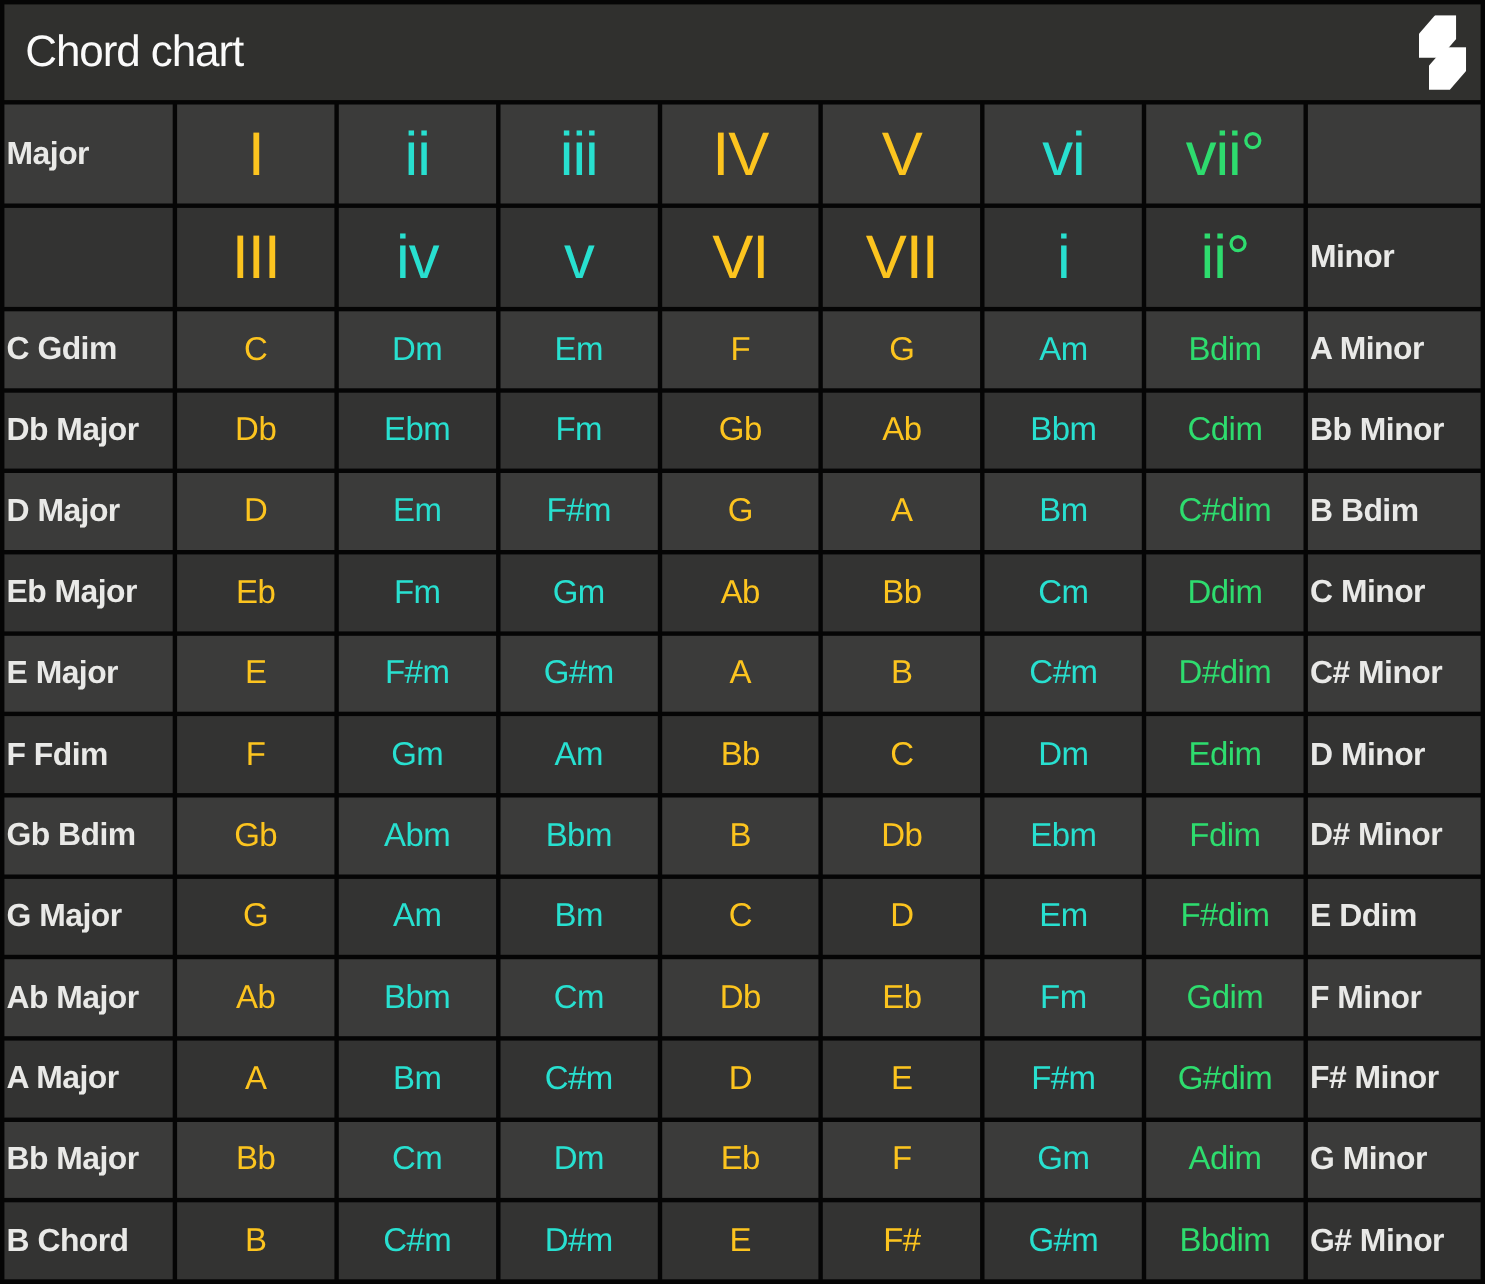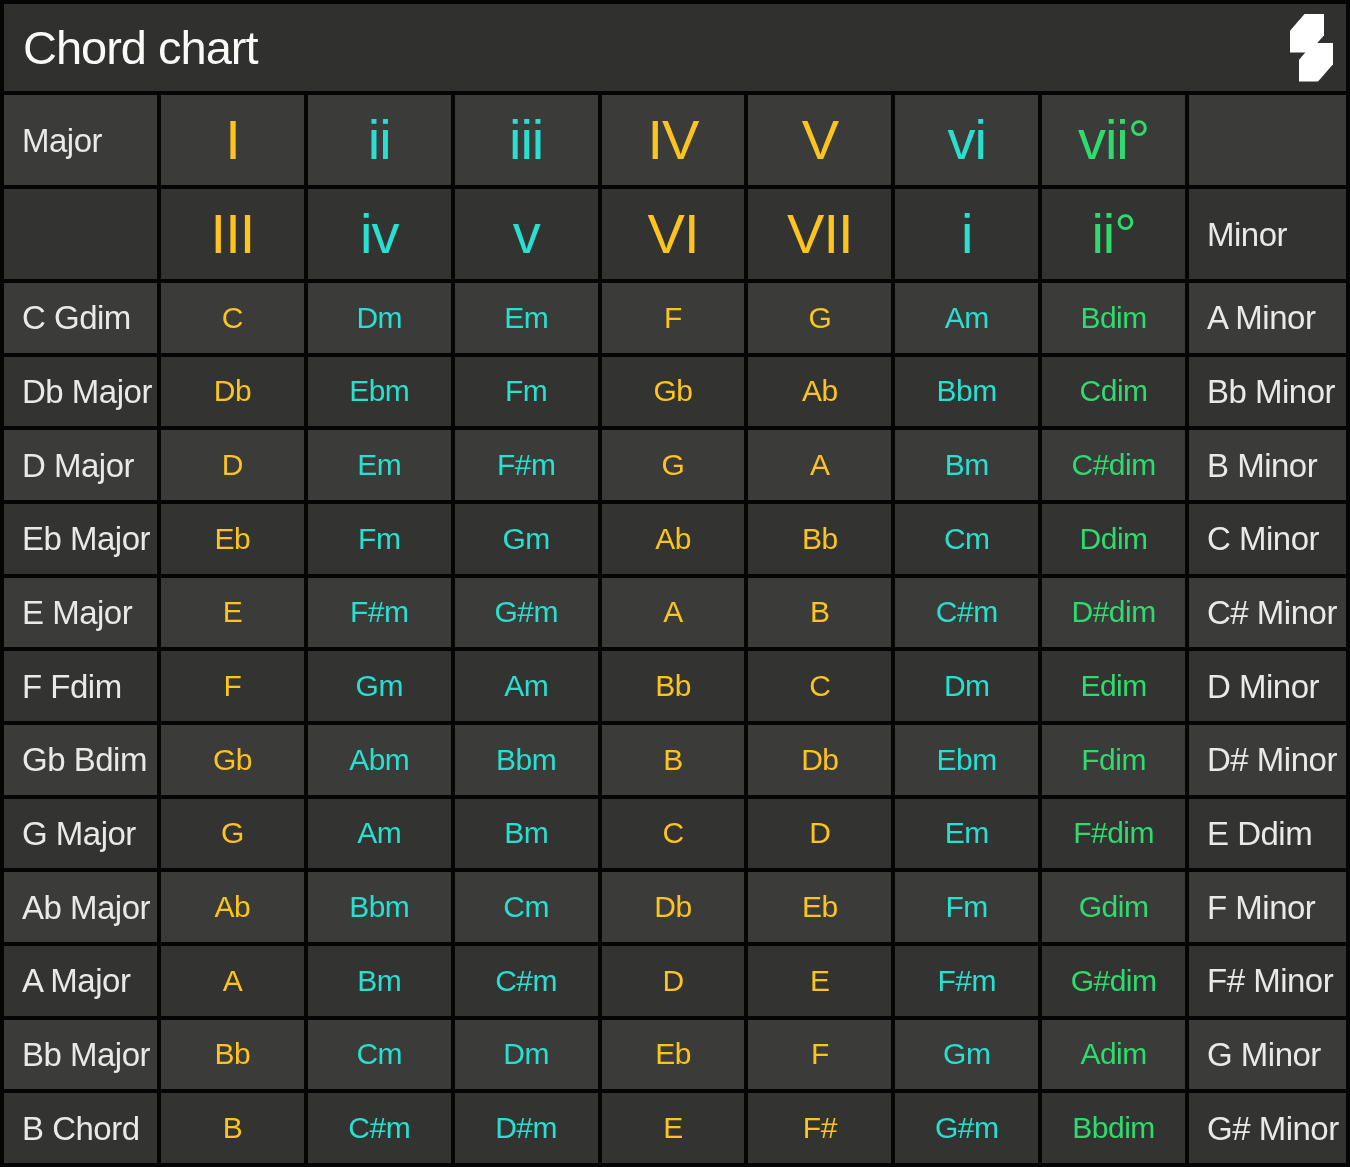--- a/index.html
+++ b/index.html
@@ -14,21 +14,21 @@
     overflow:hidden;
   }
   
   .titlebar{
     flex:0 0 87px;
     background:#30302e;
     display:flex;align-items:center;justify-content:space-between;
     padding:0 10px 0 19px;
   }
   .title{
-    font-size:47px;font-weight:500;color:#fafafa;letter-spacing:-1px;
+    font-size:40px;font-weight:500;color:#fafafa;letter-spacing:-1px;
   }
   .logo{position:relative;width:44px;height:68px;flex:0 0 auto;margin-right:2px}
   .logo span{
     position:absolute;width:34px;height:39px;background:#ffffff;
     clip-path:polygon(44% 0,100% 0,100% 56%,56% 100%,0 100%,0 44%);
   }
   .logo .s-top{left:0;top:0}
   .logo .s-bot{left:9px;top:29px}
   
   .chart{
@@ -39,22 +39,22 @@
     gap:4px;
   }
   .row{display:contents}
   .cell{
     display:flex;align-items:center;justify-content:center;
     overflow:hidden;line-height:1;
   }
   .row.light>.cell{background:#3b3b3a}
   .row.dark>.cell{background:#333332}
   .key,.rel{
-    justify-content:flex-start;padding-left:18px;
-    font-size:33px;color:#e9e9e7;letter-spacing:-0.5px;font-weight:400;
+    justify-content:flex-start;padding-left:2px;
+    font-size:29px;color:#e9e9e7;letter-spacing:-0.5px;font-weight:700;
   }
   .numeral{font-size:56px;font-weight:500;letter-spacing:-1px}
   .chord{font-size:30px;font-weight:500;letter-spacing:-0.5px}
   .c-major{color:var(--color-major,#fcc41f)}
   .c-minor{color:var(--color-minor,#28e0d0)}
   .c-dim{color:var(--color-diminished,#2edc6e)}
 </style>
 </head>
 <body>
 
@@ -118,21 +118,21 @@
 
   <div class="row light">
     <div class="cell key">D Major</div>
     <div class="cell chord c-major">D</div>
     <div class="cell chord c-minor">Em</div>
     <div class="cell chord c-minor">F#m</div>
     <div class="cell chord c-major">G</div>
     <div class="cell chord c-major">A</div>
     <div class="cell chord c-minor">Bm</div>
     <div class="cell chord c-dim">C#dim</div>
-    <div class="cell rel">B Minor</div>
+    <div class="cell rel">B Bdim</div>
   </div>
 
   <div class="row dark">
     <div class="cell key">Eb Major</div>
     <div class="cell chord c-major">Eb</div>
     <div class="cell chord c-minor">Fm</div>
     <div class="cell chord c-minor">Gm</div>
     <div class="cell chord c-major">Ab</div>
     <div class="cell chord c-major">Bb</div>
     <div class="cell chord c-minor">Cm</div>

